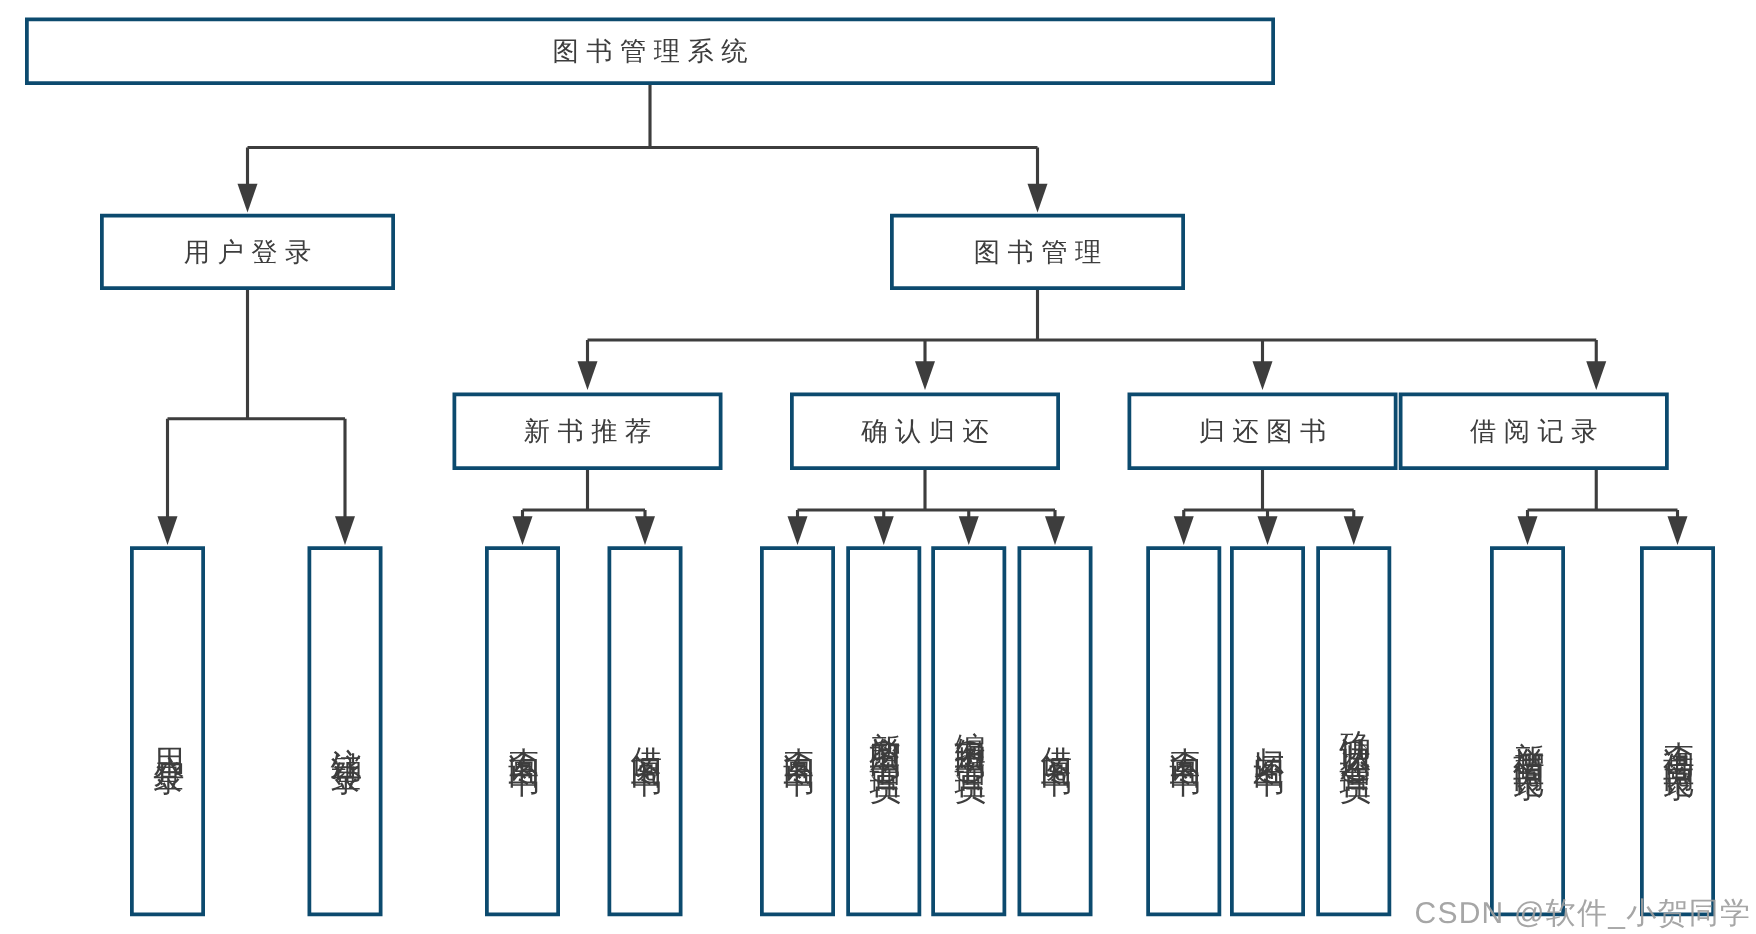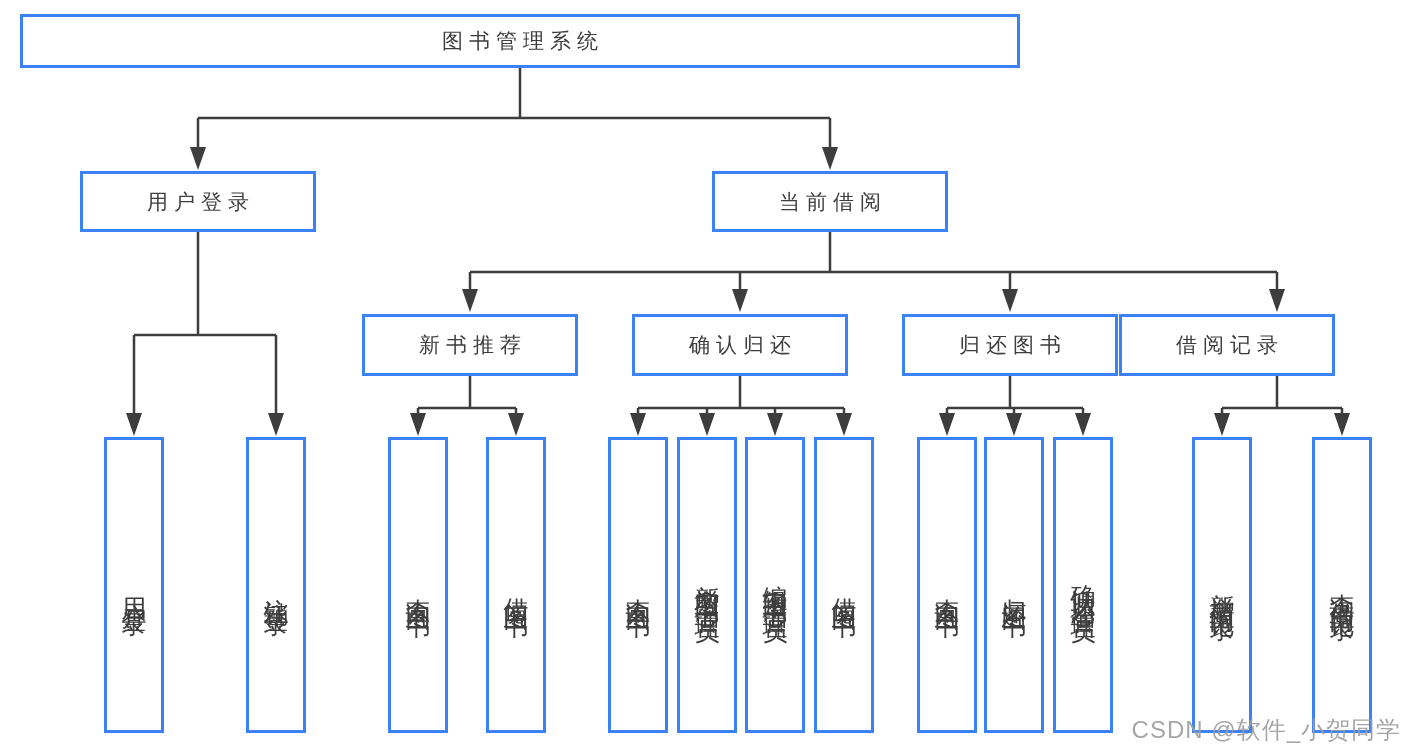--- a/index.html
+++ b/index.html
@@ -3,21 +3,21 @@
 <meta charset="utf-8">
 <style>
   html,body{margin:0;padding:0;background:#ffffff;}
   .stage{
     position:relative;width:1405px;height:747px;background:#ffffff;overflow:hidden;
     font-family:"Liberation Sans","DejaVu Sans",sans-serif;color:#3d3d3d;
   }
   .connectors{position:absolute;left:0;top:0;z-index:1;}
   .box{
     position:absolute;box-sizing:border-box;background:#ffffff;
-    border:3px solid #3b82f6;display:flex;align-items:center;justify-content:center;
+    border:3px solid #0c4a6e;display:flex;align-items:center;justify-content:center;
     z-index:2;
   }
   .h .label{
     font-size:21px;letter-spacing:6px;margin-right:-6px;white-space:nowrap;
     color:#3d3d3d;
   }
   .v .label{
     writing-mode:vertical-rl;text-orientation:mixed;
     font-size:25px;line-height:1;letter-spacing:5px;margin-bottom:-5px;
     white-space:nowrap;color:#3d3d3d;
@@ -65,21 +65,21 @@
   </svg>
 
   <div class="box h" style="left:20px;top:14px;width:1000px;height:54px">
     <span class="label">图书管理系统</span>
   </div>
 
   <div class="box h" style="left:80px;top:171px;width:236px;height:61px">
     <span class="label">用户登录</span>
   </div>
   <div class="box h" style="left:712px;top:171px;width:236px;height:61px">
-    <span class="label">当前借阅</span>
+    <span class="label">图书管理</span>
   </div>
 
   <div class="box h" style="left:362px;top:314px;width:216px;height:62px">
     <span class="label">新书推荐</span>
   </div>
   <div class="box h" style="left:632px;top:314px;width:216px;height:62px">
     <span class="label">确认归还</span>
   </div>
   <div class="box h" style="left:902px;top:314px;width:216px;height:62px">
     <span class="label">归还图书</span>

